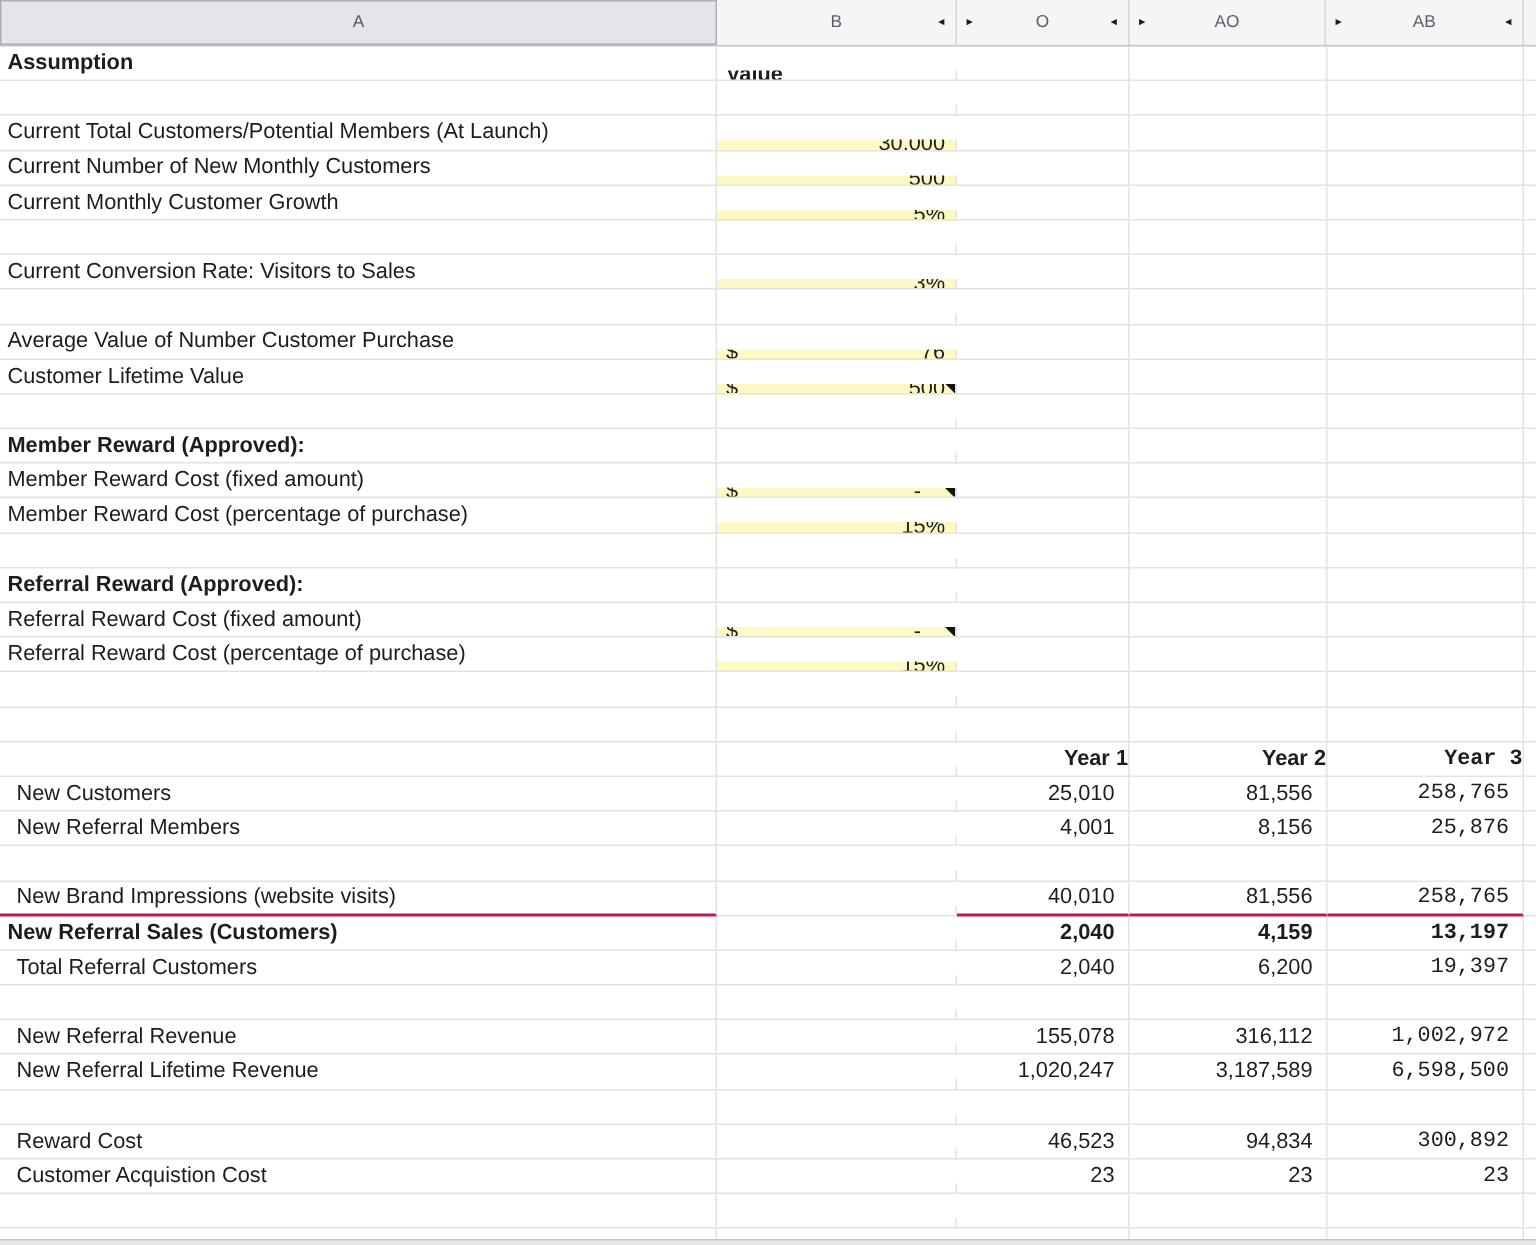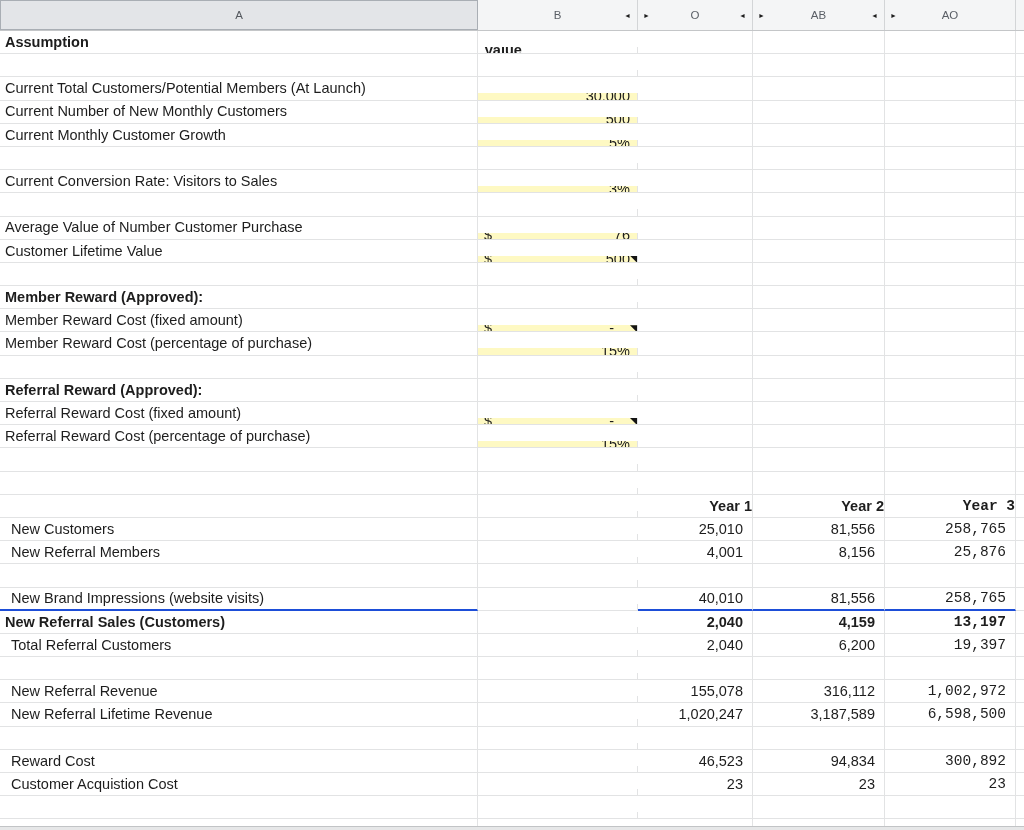--- a/index.html
+++ b/index.html
@@ -26,21 +26,21 @@
   .cB.left{justify-content:flex-start;padding-left:6px;}
   .cB.money{justify-content:space-between;padding-left:6px;}
   .cB.money.dash{padding-right:23px;}
   .cO{width:115px;justify-content:flex-end;padding-right:9px;}
   .cAB{width:132px;justify-content:flex-end;padding-right:9px;}
   .cAO{width:131px;justify-content:flex-end;padding-right:9px;font-family:Liberation Mono, monospace;}
   .cO.center,.cAB.center,.cAO.center{padding-right:0;}
   .cX{flex:1;border-right:none;}
   .bold{font-weight:700;}
   .fill{background:#fef9c3;}
-  .tb{border-bottom:2px solid #1d4ed8;}
+  .tb{border-bottom:2px solid #be185d;}
   .cmark{position:absolute;top:0;right:0;width:7px;height:7px;background:#141414;
          clip-path:polygon(0 0,100% 0,100% 100%);}
   .bottom-strip{position:absolute;left:0;right:0;bottom:0;height:3px;background:#E6E7E8;
                 border-top:1px solid #C2C4C6;}
 </style>
 </head>
 <body>
 
 <div id="sheet">
 
@@ -50,28 +50,28 @@
     </div>
     <div class="hc hcB">
       <span>B</span>
       <span class="arw r">◄</span>
     </div>
     <div class="hc hcO">
       <span class="arw l">►</span>
       <span>O</span>
       <span class="arw r">◄</span>
     </div>
+    <div class="hc hcAO">
+      <span class="arw l">►</span>
+      <span>AO</span>
+    </div>
     <div class="hc hcAB">
       <span class="arw l">►</span>
       <span>AB</span>
       <span class="arw r">◄</span>
-    </div>
-    <div class="hc hcAO">
-      <span class="arw l">►</span>
-      <span>AO</span>
     </div>
     <div class="hc hcX"></div>
   </div>
 
   <div id="grid-body">
       <div class="grid-row">
         <div class="cell cA">
           <span class="bold">Assumption</span>
         </div>
         <div class="cell cB left">

